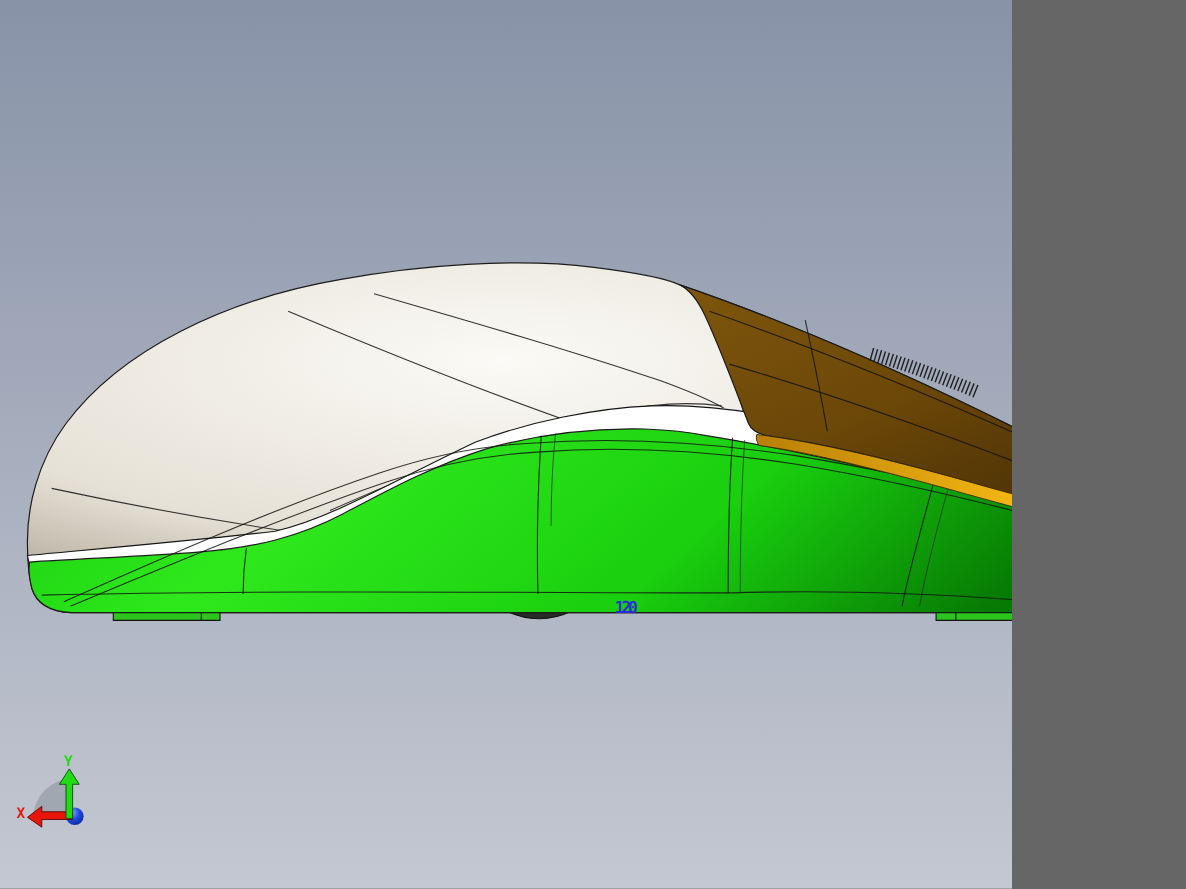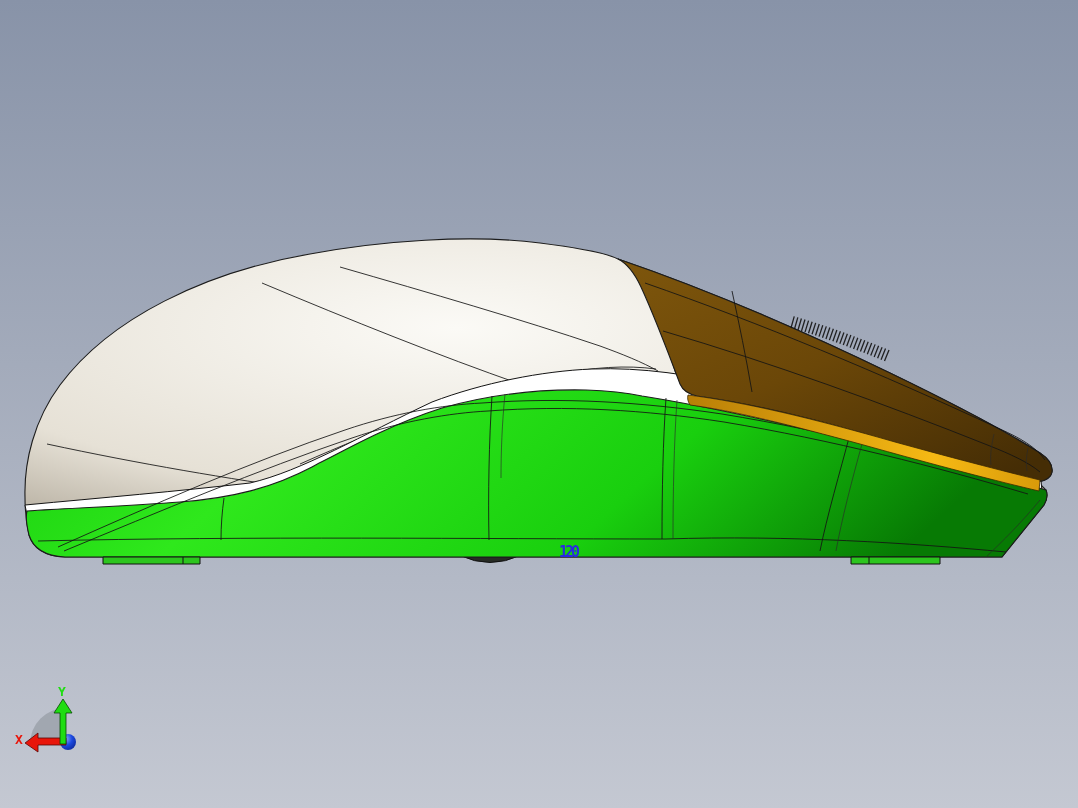--- a/index.html
+++ b/index.html
@@ -1,16 +1,16 @@
 <!DOCTYPE html>
 <html><head>
 <meta charset="utf-8">
 <style>
   html,body{margin:0;padding:0;background:#666;}
-  .stage{position:relative;width:1078px;height:808px;overflow:hidden;}
+  .stage{position:relative;width:920px;height:808px;overflow:hidden;}
   svg{position:absolute;left:0;top:0;display:block;}
   .edge{stroke:#1c1c1c;stroke-width:1.1;}
   .seam{fill:none;stroke:#141414;stroke-width:1;opacity:.85;}
   .seam-soft{fill:none;stroke:#2a2a2a;stroke-width:.9;opacity:.7;}
   .axis-label{font-family:"DejaVu Sans Mono",monospace;font-size:13px;font-weight:bold;}
   .dim-label{font-family:"DejaVu Sans Mono",monospace;font-size:15px;font-weight:bold;letter-spacing:-3px;}
 </style>
 </head>
 <body>
 

